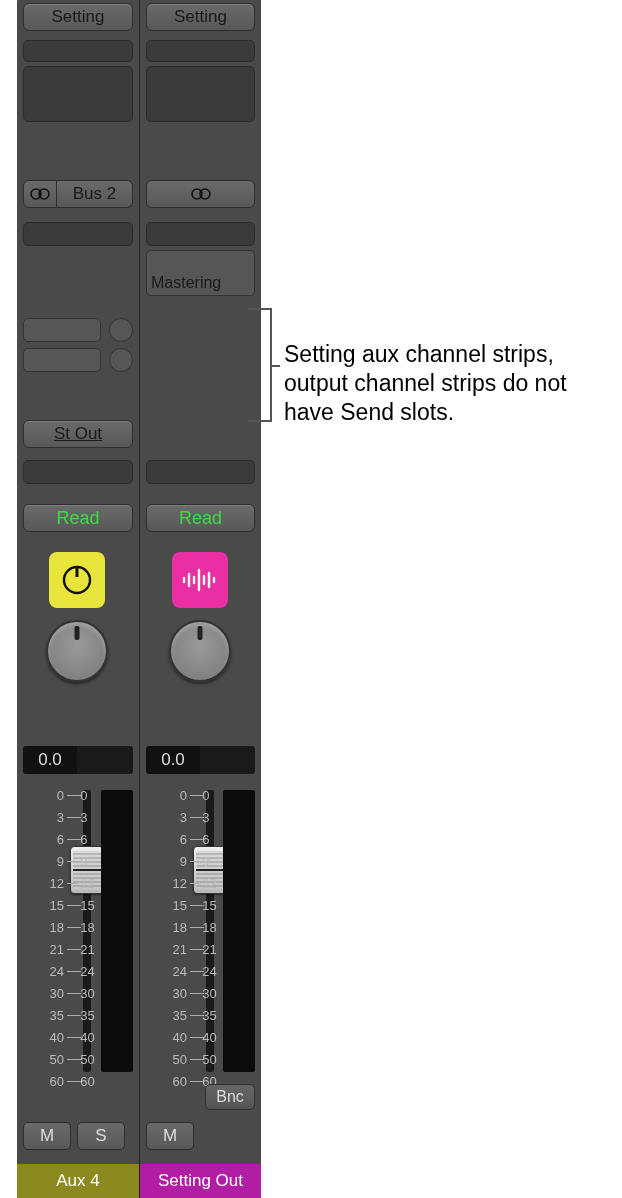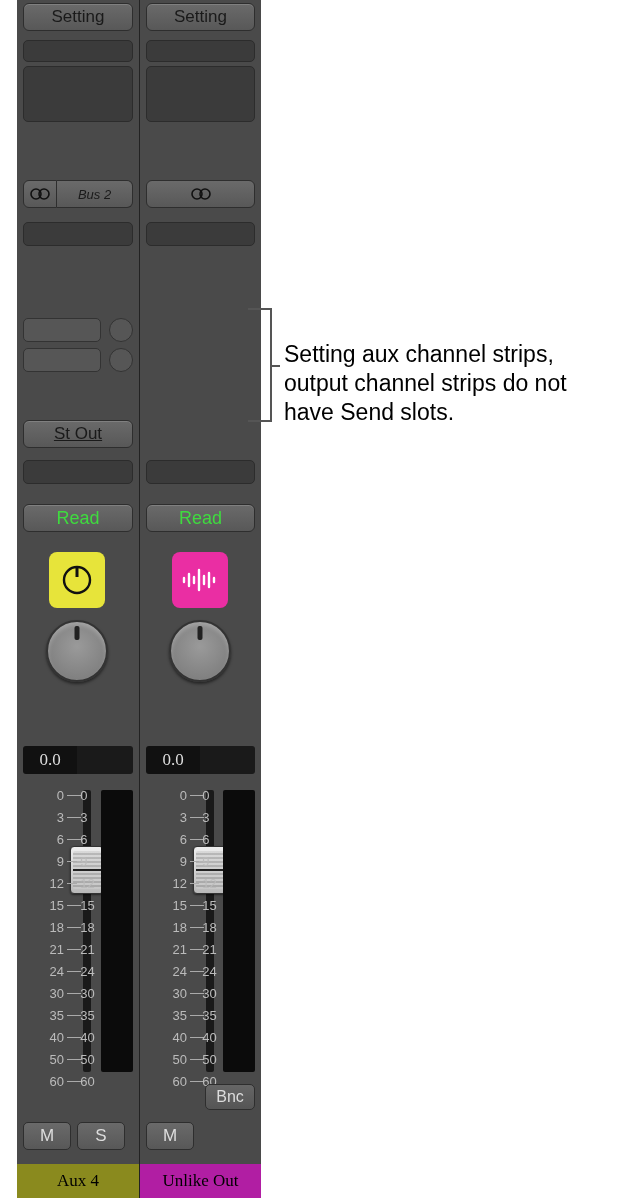--- a/index.html
+++ b/index.html
@@ -51,21 +51,21 @@
     width:34px; background:linear-gradient(#6a6a6a,#585858);
     border:1px solid #2e2e2e; border-radius:6px 0 0 6px;
     display:flex; align-items:center; justify-content:center;
     color:#111;
   }
   .io-bus {
     flex:1; background:linear-gradient(#6a6a6a,#585858);
     border:1px solid #2e2e2e; border-left:none;
     border-radius:0 6px 6px 0;
     display:flex; align-items:center; justify-content:center;
-    color:#1a1a1a; font-size:13px;font-style:italic;
+    color:#1a1a1a; font-size:17px;
   }
   .io-single {
     width:100%; background:linear-gradient(#6a6a6a,#585858);
     border:1px solid #2e2e2e; border-radius:6px;
     display:flex; align-items:center; justify-content:center;
   }
   .slot3 { top:222px; height:24px; }
   .mastering-slot { top:250px; height:46px; background:#565656; border:1px solid #333; border-radius:5px;
     display:flex; align-items:flex-end; justify-content:flex-start; padding:3px 4px;
     color:#1a1a1a; font-size:16px;
@@ -96,21 +96,21 @@
     width:62px; height:62px; border-radius:50%;
     background:radial-gradient(circle at 50% 42%, #9a9a9a, #777);
     border:2px solid #333; position:relative;
     box-shadow: inset 0 3px 4px rgba(255,255,255,.25), 0 2px 3px rgba(0,0,0,.5);
   }
   .knob:before {
     content:""; position:absolute; left:50%; top:4px; width:5px; height:14px;
     background:#222; transform:translateX(-50%); border-radius:2px;
   }
 
-  .vol-row { position:absolute; top:746px; left:6px; right:6px; height:28px; display:flex;font-family:Liberation Serif, serif; }
+  .vol-row { position:absolute; top:746px; left:6px; right:6px; height:28px; display:flex; }
   .vol-val {
     width:54px; height:28px; background:#111; color:#ddd; font-size:17px;
     display:flex; align-items:center; justify-content:center;
     border-radius:3px 0 0 3px;
   }
   .vol-meter {
     flex:1; height:28px; background:#1a1a1a; border-radius:0 3px 3px 0;
   }
 
   .fader-area { position:absolute; top:786px; left:6px; right:6px; height:290px; }
@@ -148,21 +148,21 @@
   .ms-row { position:absolute; top:1122px; left:6px; right:6px; height:28px; display:flex; gap:6px; }
   .ms-btn {
     width:48px; height:28px; background:linear-gradient(#6a6a6a,#585858);
     border:1px solid #2e2e2e; border-radius:5px;
     color:#ddd; font-size:17px;
     display:flex; align-items:center; justify-content:center;
   }
 
   .name-bar { position:absolute; left:0; right:0; bottom:0; height:34px;
     display:flex; align-items:center; justify-content:center;
-    color:#000000; font-size:17px;font-family:Liberation Serif, serif;
+    color:#ffffff; font-size:17px;
   }
   .name-yellow { background:#8a8a1e; }
   .name-magenta { background:#b11ea3; }
 
   
   .callout-bracket {
     position:absolute; left:246px; top:308px; width:26px; height:114px;
     border-right:2px solid #555;
   }
   .callout-bracket:before, .callout-bracket:after{
@@ -366,20 +366,23 @@
     <div class="row io-row">
       <div class="io-single">
         <svg width="22" height="14" viewBox="0 0 22 14">
             <circle cx="7" cy="7" r="5" fill="none" stroke="#111" stroke-width="1.6"></circle>
             <circle cx="15" cy="7" r="5" fill="none" stroke="#111" stroke-width="1.6"></circle>
           </svg>
       </div>
     </div>
 
     <div class="row slot slot3"></div>
+    <div class="row mastering-slot">
+      <span>Mastering</span>
+    </div>
 
     <div class="row slot slot4"></div>
     <div class="row btn read-btn">Read</div>
 
     <div class="icon-square icon-magenta">
       <svg width="40" height="28" viewBox="0 0 40 28">
         <g stroke="#fff" stroke-width="2.4" stroke-linecap="round">
           <line x1="4" y1="12" x2="4" y2="16"></line>
           <line x1="9" y1="8" x2="9" y2="20"></line>
           <line x1="14" y1="11" x2="14" y2="17"></line>
@@ -523,20 +526,20 @@
         </div>
       <div class="meter-bar"></div>
     </div>
 
     <div class="bnc">Bnc</div>
 
     <div class="ms-row">
       <div class="ms-btn">M</div>
     </div>
 
-    <div class="name-bar name-magenta">Unlike Out</div>
+    <div class="name-bar name-magenta">Setting Out</div>
   </div>
 
 </div>
 
 <div class="callout-bracket"></div>
 <div class="callout-stem"></div>
 <div class="callout-text">Setting aux channel strips, output channel strips do not have Send slots.</div>
 
 </body></html>

